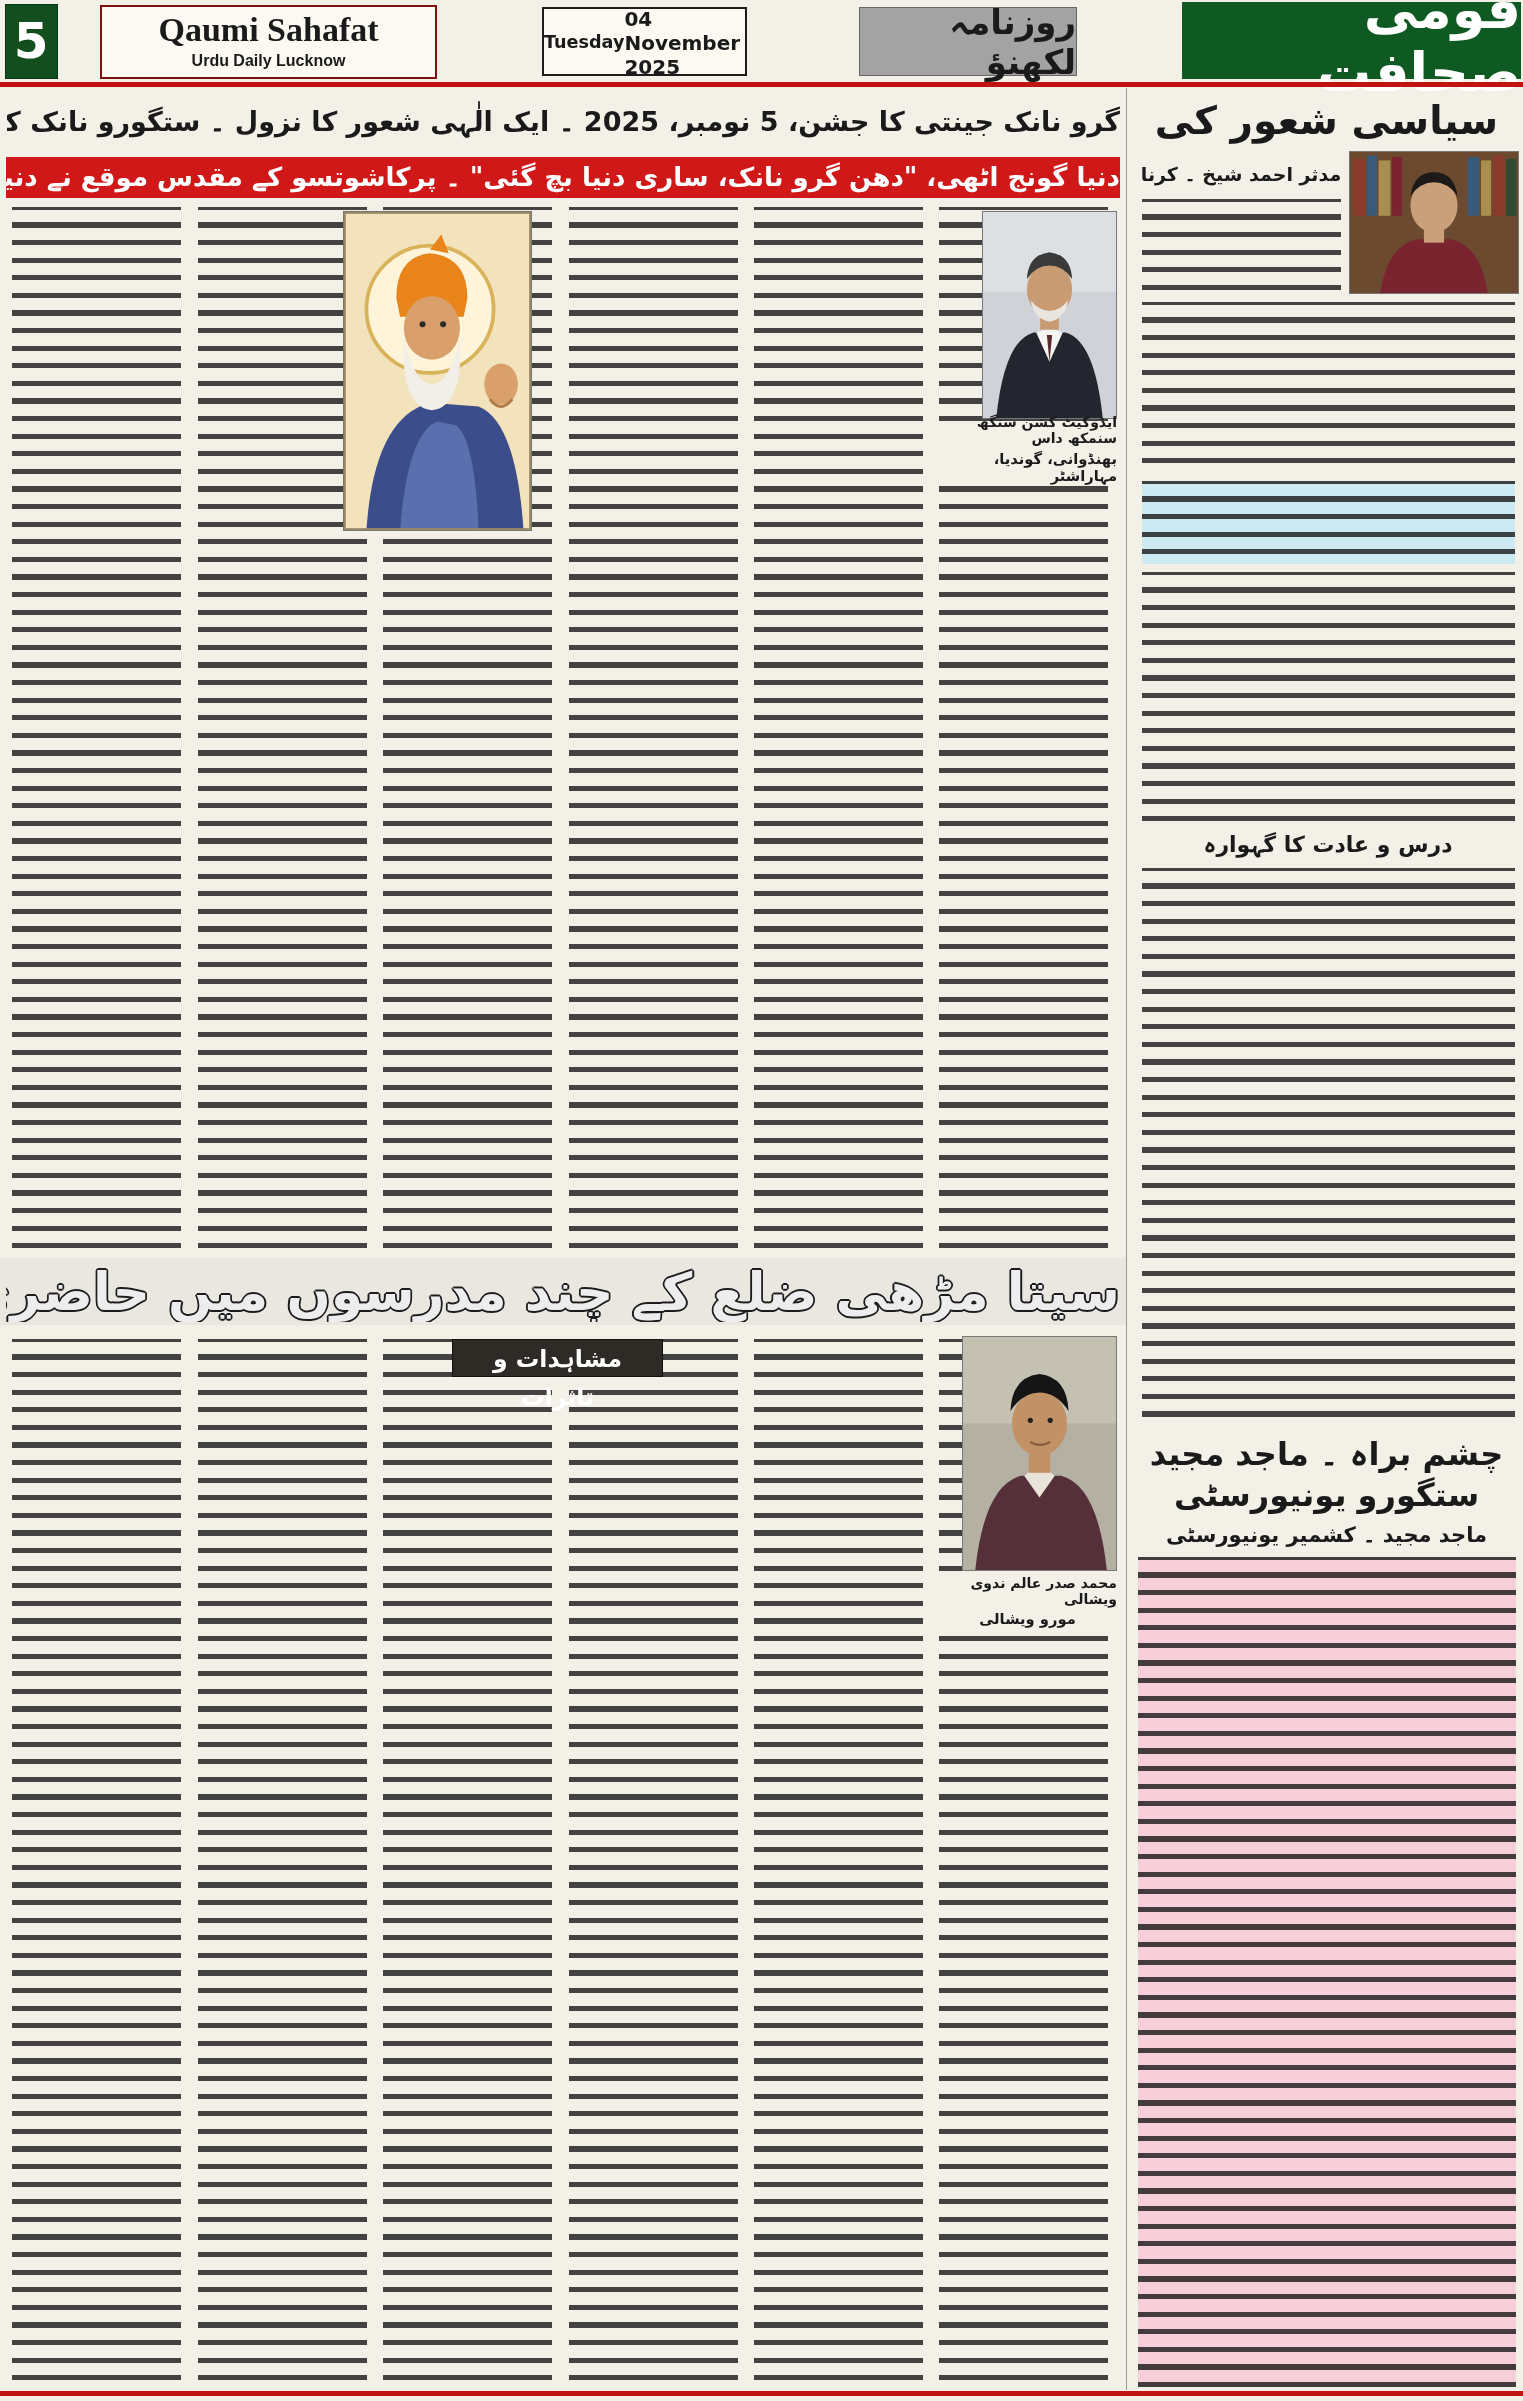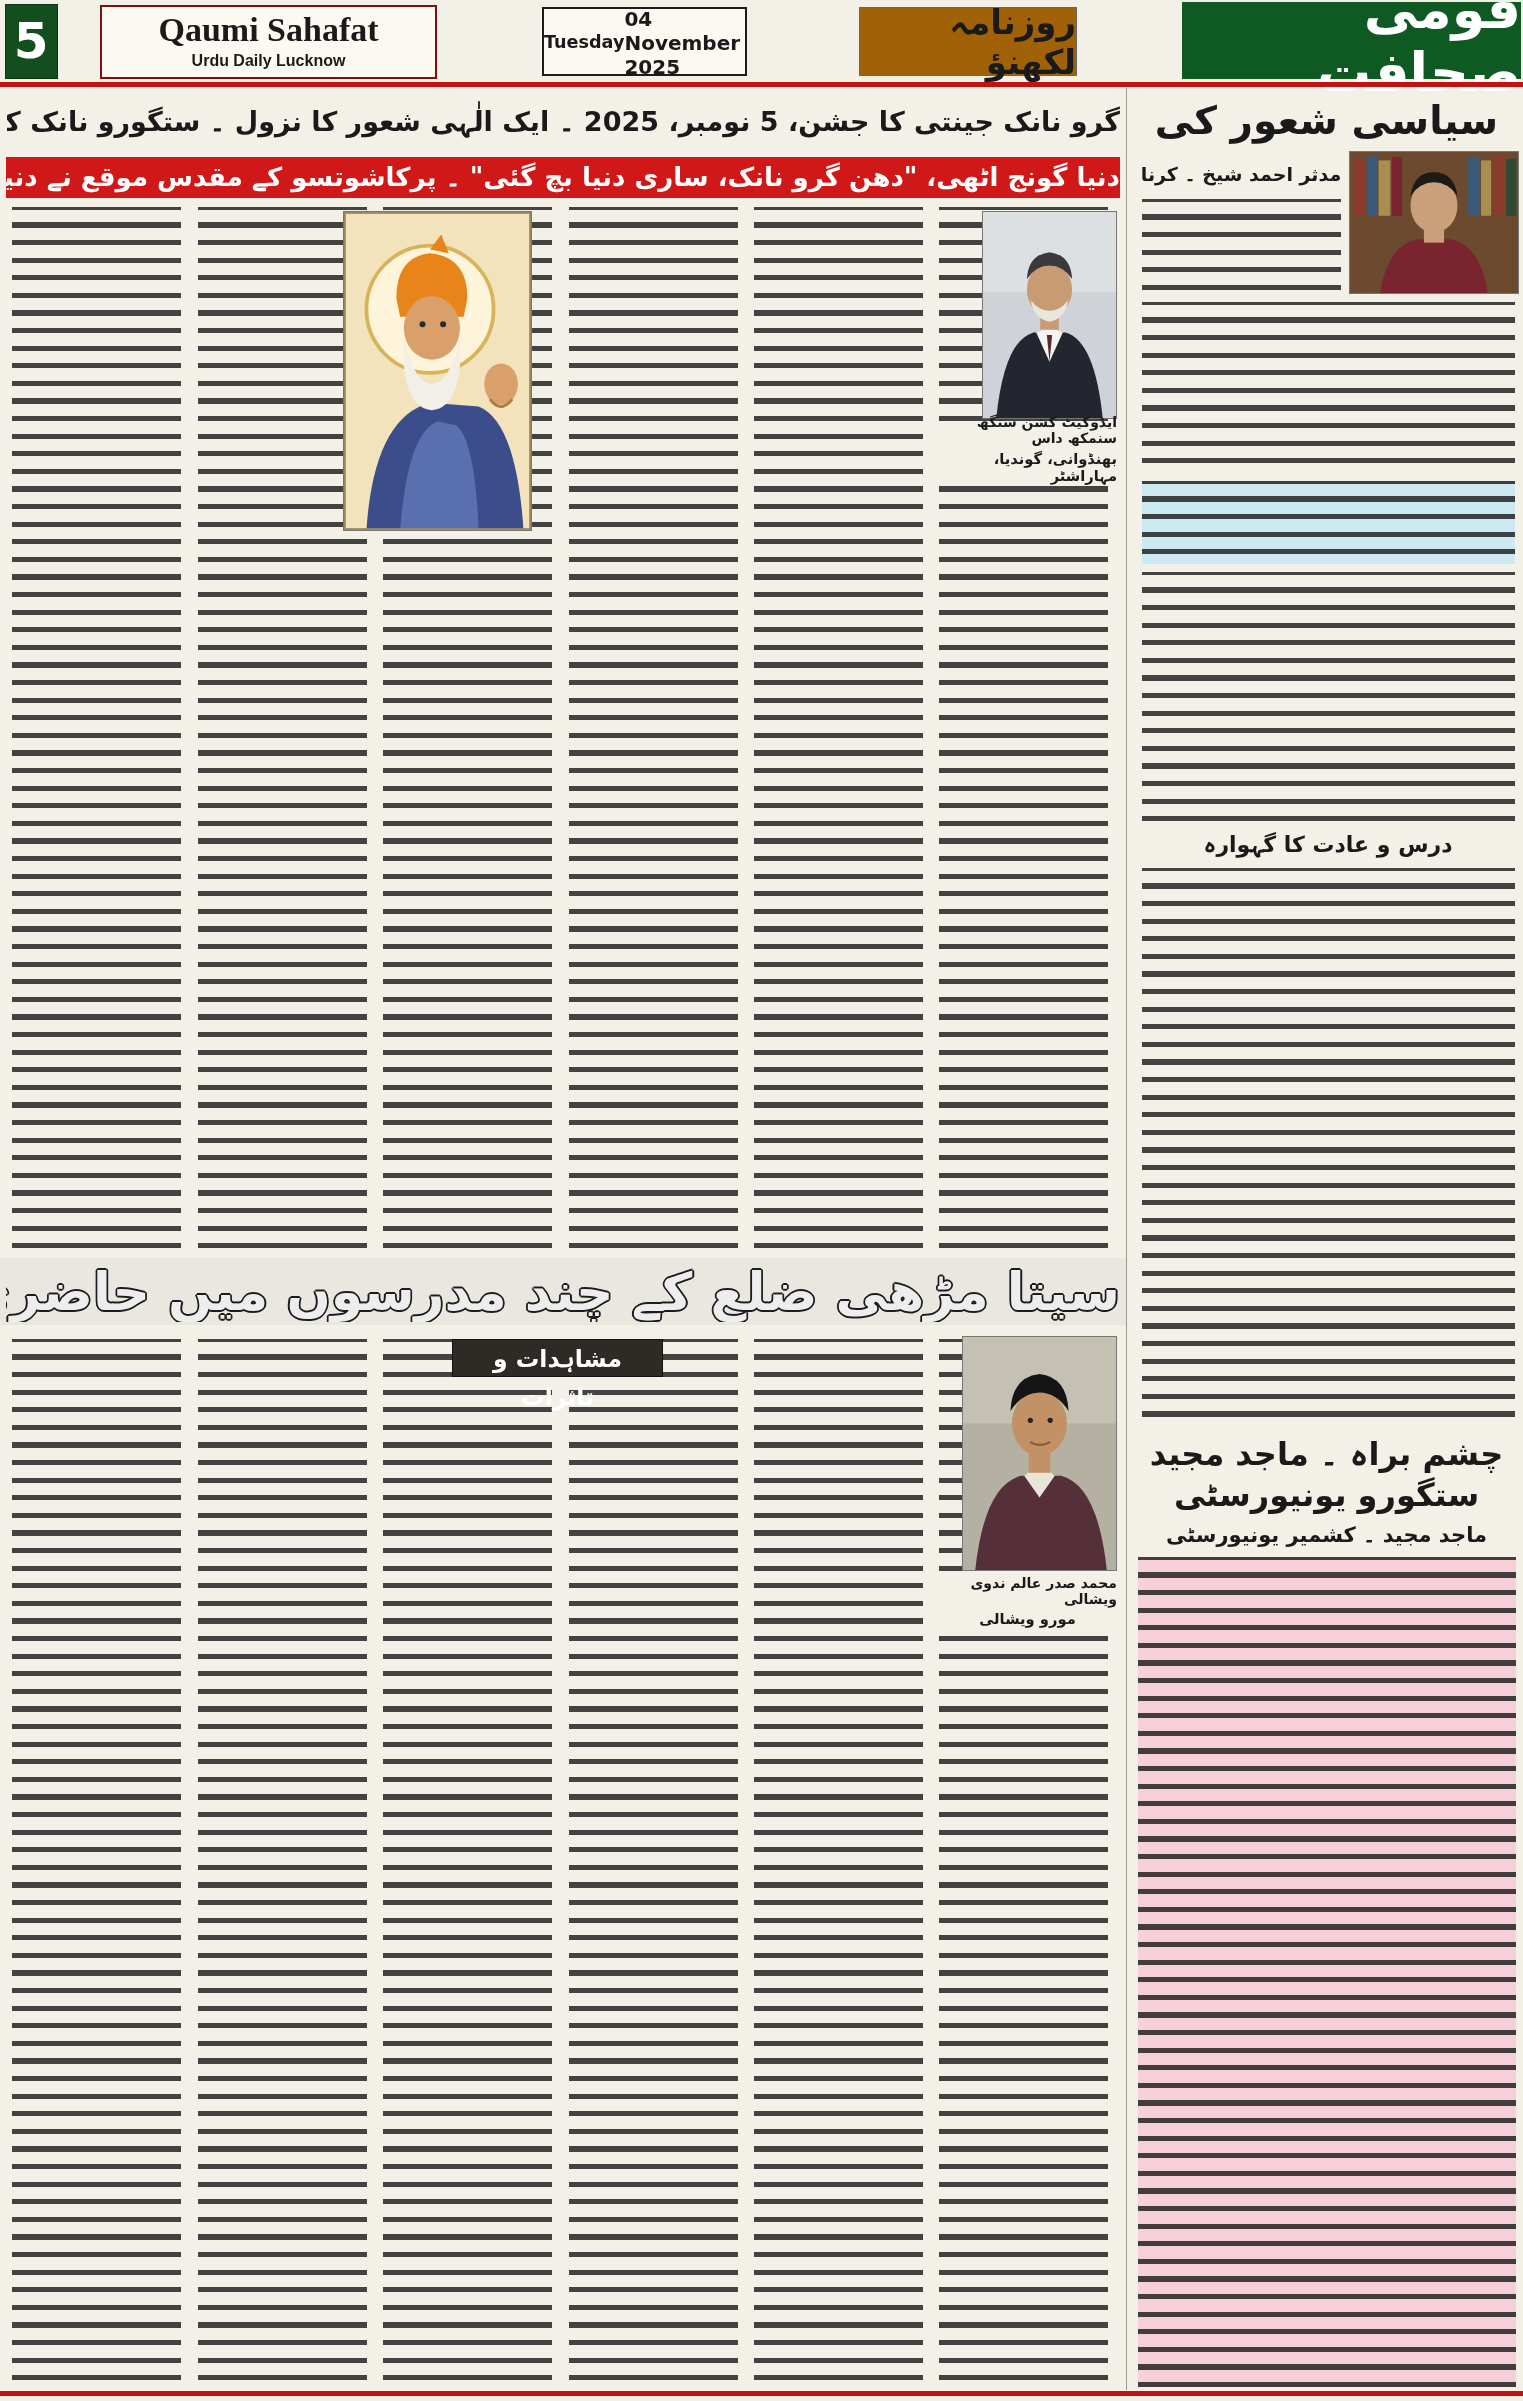--- a/index.html
+++ b/index.html
@@ -31,21 +31,21 @@
   .masthead-sub{font-family:"Liberation Sans",sans-serif;font-weight:bold;font-size:16px;margin-top:4.7px;text-align:center;}
   .date-box{
     left:542px;top:7px;width:205px;height:69px;
     border:2.3px solid #1c1c1c;background:#fbf9f2;
     display:flex;flex-direction:row;align-items:center;justify-content:center;
   }
   .date-day{font-size:17.6px;font-weight:bold;}
   .date-full{font-size:20px;font-weight:bold;margin-top:3.5px;}
   .calligraphy-box{
     left:859px;top:7px;width:218px;height:69px;
-    border:1.2px solid #666;background:#a16207;
+    border:1.2px solid #666;background:#a3a3a3;
     display:flex;align-items:center;justify-content:center;
     font-size:34px;font-weight:bold;
   }
   .urdu-masthead{
     left:1182px;top:2.3px;width:339px;height:77px;
     background:#0f5a23;color:#fff;
     display:flex;align-items:center;justify-content:center;
     font-size:54px;font-weight:bold;
   }
   .rule-red{background:#c21313;}

